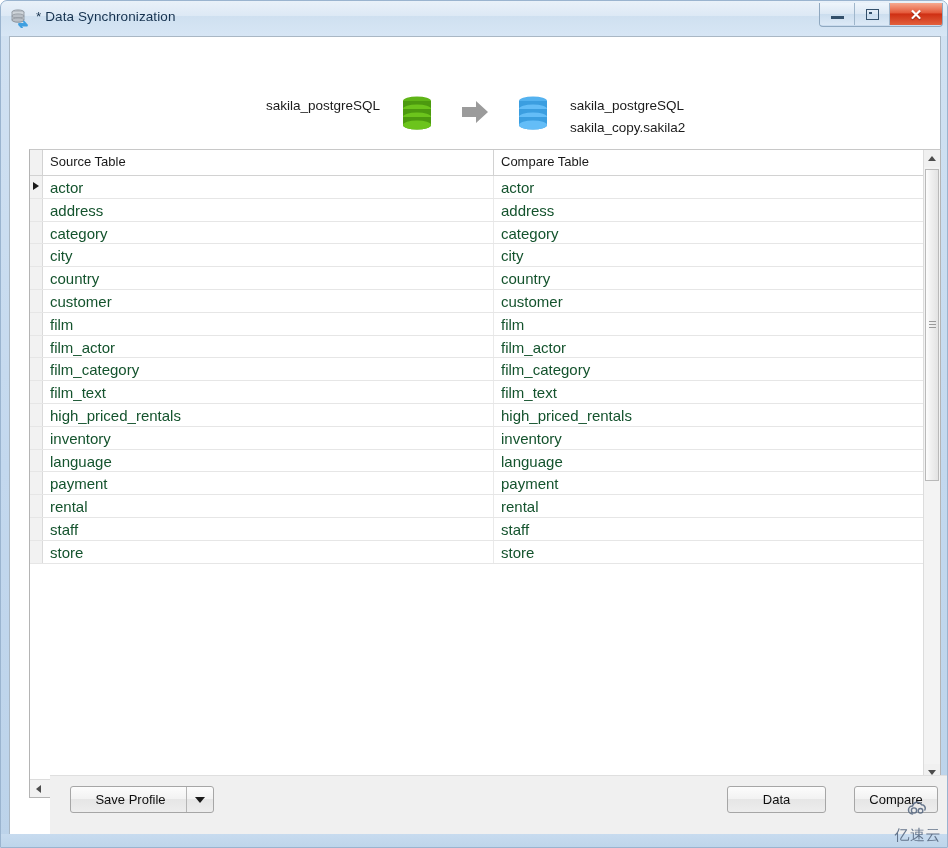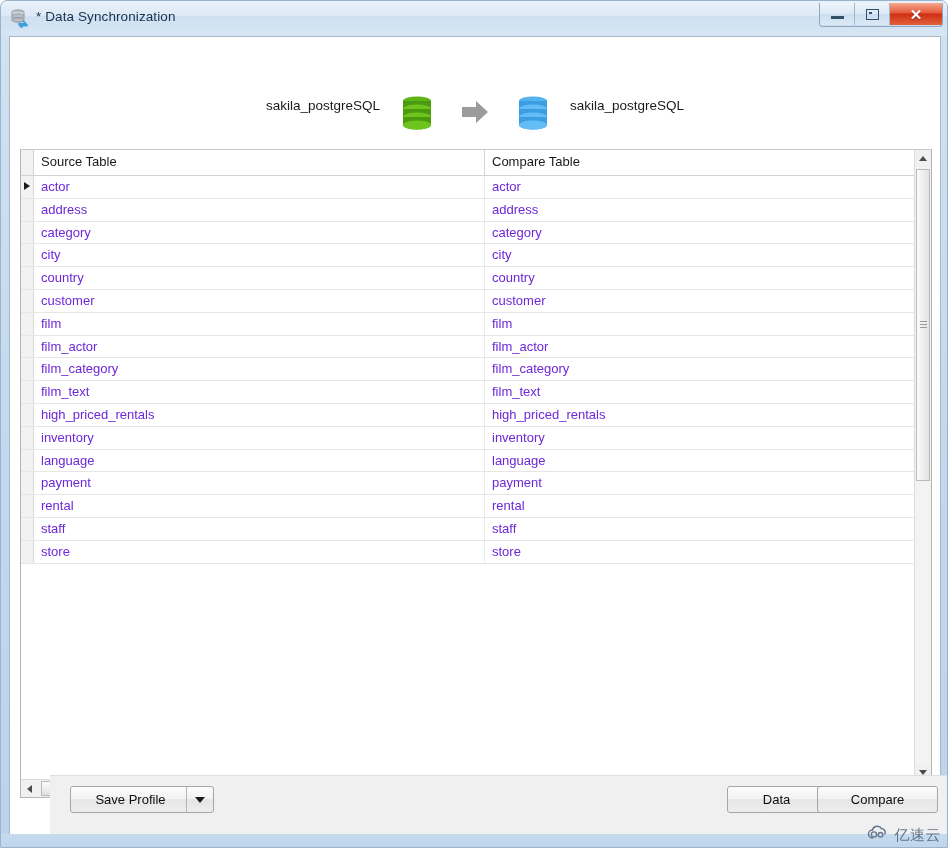--- a/index.html
+++ b/index.html
@@ -138,21 +138,21 @@
   }
   .db-label.src { text-align: right; width: 160px; margin-right: 20px; }
   .db-label.tgt { text-align: left;  width: 160px; margin-left: 20px; }
 
   .cyl { width: 34px; height: 38px; flex: 0 0 auto; }
   .arrow-icon { width: 34px; height: 34px; margin: 0 24px; flex: 0 0 auto; }
 
   
   .gridwrap {
     position: absolute;
-    left: 10px; top: 112px;
+    left: 19px; top: 112px;
     width: 912px;
     height: 649px;
     border: 1px solid #b4b4b4;
     border-top: 1px solid #c8c8c8;
     box-sizing: border-box;
     background: #ffffff;
   }
   .grid-scroll-area {
     position: absolute;
     left: 0; top: 0;
@@ -201,22 +201,22 @@
   .gr-gutter.current::after {
     content: "";
     position: absolute;
     left: 3px; top: 6px;
     width: 0; height: 0;
     border-left: 6px solid #1a1a1a;
     border-top: 4.5px solid transparent;
     border-bottom: 4.5px solid transparent;
   }
   .gr-cell {
-    font-size: 13px;
-    color: #6d28d9;
+    font-size: 15px;
+    color: #14532d;
     padding: 3px 0 0 7px;
     box-sizing: border-box;
     white-space: nowrap;
     overflow: hidden;
   }
   .gr-cell.src { width: 451px; border-right: 1px solid #eaeaea; }
   .gr-cell.tgt { width: 430px; }
 
   
   .vscroll {
@@ -357,31 +357,32 @@
     align-items: center;
     justify-content: center;
   }
   .sp-caret {
     width: 0; height: 0;
     border-left: 5px solid transparent;
     border-right: 5px solid transparent;
     border-top: 6px solid #1a1a1a;
   }
   .btn-back    { right: 154px; top: 10px; width: 99px; }
-  .btn-compare { right: 42px;  top: 10px; width: 121px; }
+  .btn-compare { right: 42px;  top: 10px; width: 84px; }
 
   
   .watermark {
     position: absolute;
     right: 6px; bottom: 2px;
     display: flex;
     align-items: center;
     gap: 5px;
     opacity: .92;
     pointer-events: none;
+    flex-direction: column;
   }
   .wm-text {
     font-size: 15px;
     color: #5b6c84;
     letter-spacing: .5px;
   }
 
   
   .bottom-edge {
     position: absolute;
@@ -455,20 +456,21 @@
             <ellipse cx="17" cy="14" rx="14" ry="4.6" fill="#64bdf7"></ellipse>
             <path d="M3 14 v8 a14 4.6 0 0 0 28 0 V14z" fill="#3b9ee0"></path>
             <ellipse cx="17" cy="22" rx="14" ry="4.6" fill="#64bdf7"></ellipse>
             <path d="M3 22 v8 a14 4.6 0 0 0 28 0 V22z" fill="#3b9ee0"></path>
             <ellipse cx="17" cy="30" rx="14" ry="4.6" fill="#64bdf7"></ellipse>
           </svg>
         </span>
 
         <div>
           <div class="db-label tgt">sakila_postgreSQL</div>
+          <div class="db-label tgt">sakila_copy.sakila2</div>
         </div>
 
       </div>
     </div>
 
     <div class="gridwrap">
 
       <div class="grid-scroll-area">
         <div class="grid-header">
           <div class="gh-gutter"></div>

